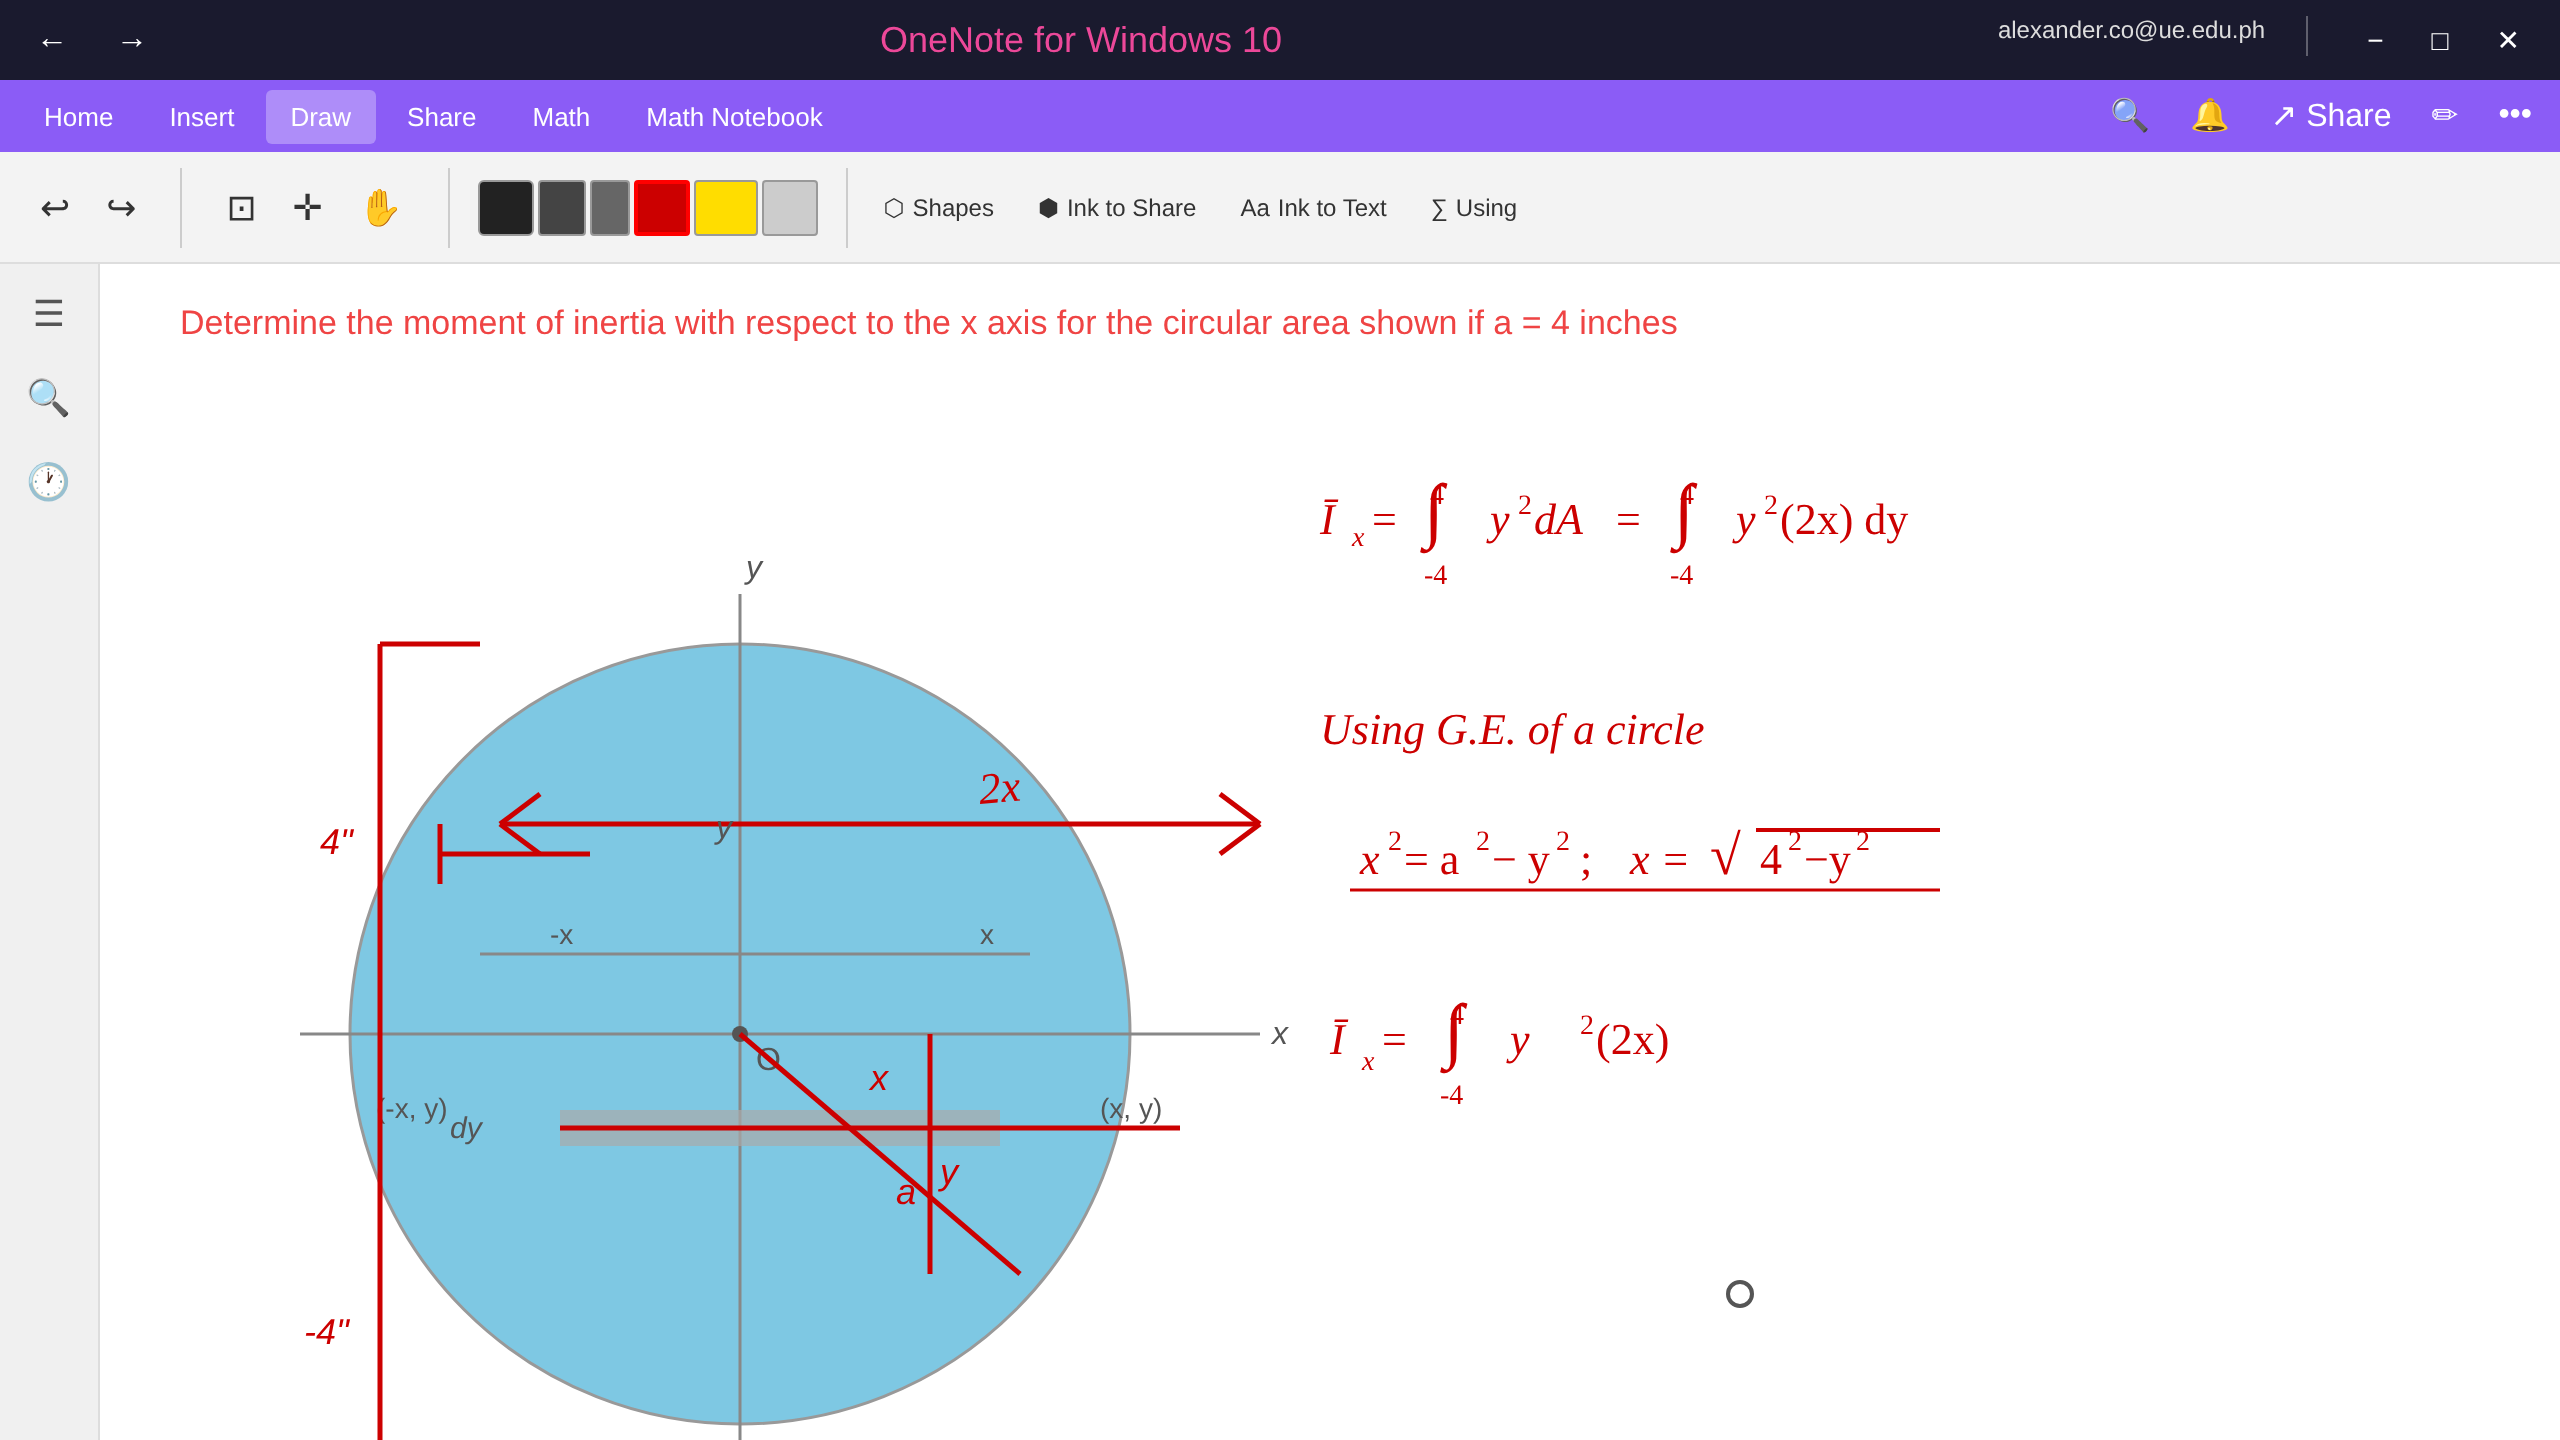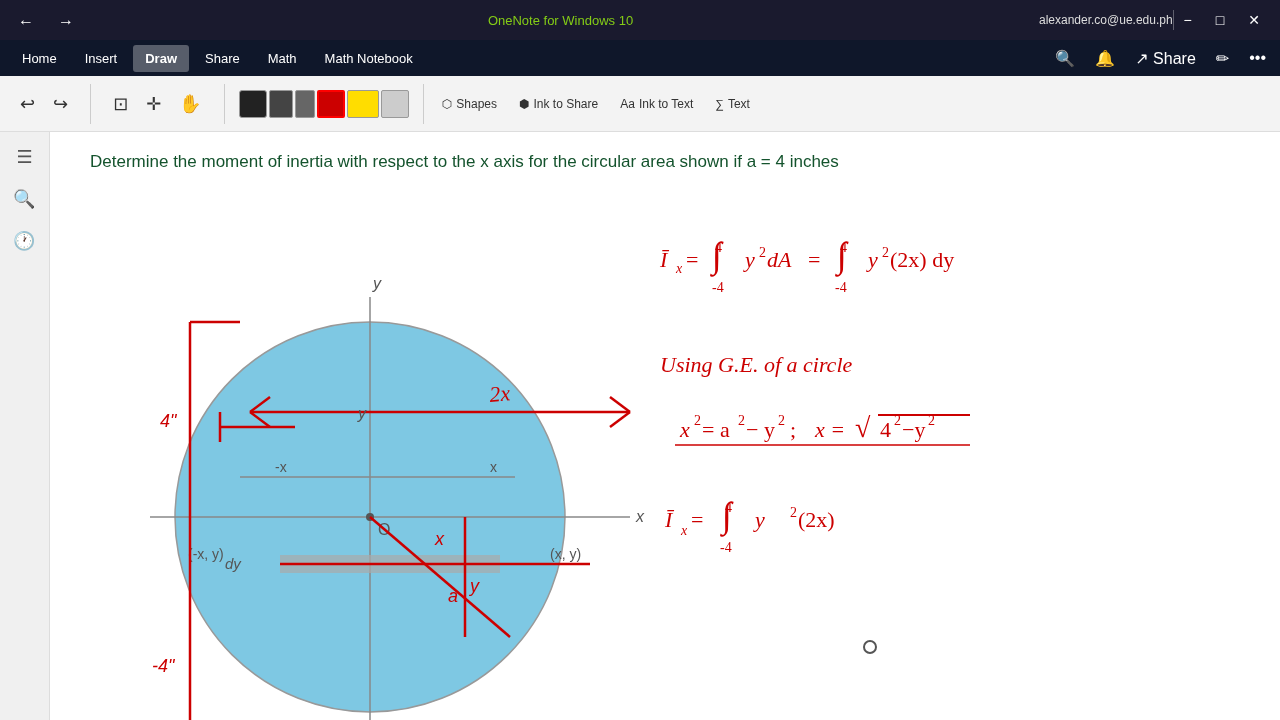--- a/index.html
+++ b/index.html
@@ -13,46 +13,46 @@
       align-items: center;
       justify-content: space-between;
       padding: 0 10px;
       color: white;
     }
     #titlebar .nav-btns { display: flex; gap: 8px; }
     #titlebar .nav-btn {
       color: white; background: none; border: none; cursor: pointer;
       font-size: 16px; padding: 4px 8px;
     }
-    #titlebar .app-title { font-size: 13px; color: #84cc16; }
+    #titlebar .app-title { font-size: 18px; color: #ec4899; }
     #titlebar .user-info { font-size: 12px; color: #ddd; }
     #titlebar .window-btns { display: flex; gap: 4px; }
     #titlebar .win-btn {
       color: white; background: none; border: none; cursor: pointer;
       font-size: 14px; padding: 4px 10px;
     }
 
     
     #menubar {
       height: 36px;
-      background: #0f172a;
+      background: #8b5cf6;
       display: flex;
       align-items: center;
       padding: 0 10px;
       color: white;
       gap: 4px;
     }
     .menu-item {
       padding: 6px 12px;
       font-size: 13px;
       cursor: pointer;
       border-radius: 3px;
       color: white;
     }
-    .menu-item.active { background: rgba(255,255,255,0.3); font-weight: 700; }
+    .menu-item.active { background: rgba(255,255,255,0.3); font-weight: 400; }
     #menubar .right-icons { margin-left: auto; display: flex; gap: 12px; align-items: center; }
     .icon-btn { color: white; cursor: pointer; font-size: 16px; padding: 4px; }
 
     
     #ribbon {
       height: 56px;
       background: #f3f3f3;
       border-bottom: 1px solid #ddd;
       display: flex;
       align-items: center;
@@ -112,21 +112,21 @@
     
     #notebook {
       padding: 20px 40px;
       position: relative;
       width: 100%;
       height: 100%;
     }
 
     .problem-text {
       font-size: 17px;
-      color: #14532d;
+      color: #ef4444;
       margin-bottom: 20px;
       font-family: 'Segoe UI', sans-serif;
     }
 
     
     #diagram {
       position: absolute;
       left: 80px;
       top: 65px;
       width: 520px;
@@ -156,21 +156,21 @@
   </style>
 </head>
 <body>
 
 <div id="titlebar">
   <div class="nav-btns">
     <button class="nav-btn">←</button>
     <button class="nav-btn">→</button>
   </div>
   <div class="app-title">OneNote for Windows 10</div>
-  <div style="display:flex; align-items:center; ">
+  <div style="display:flex; align-items:flex-start; gap:20px;">
     <div class="user-info">alexander.co@ue.edu.ph</div>
     <div style="width:1px;height:20px;background:rgba(255,255,255,0.3);"></div>
     <div class="window-btns">
       <button class="win-btn">−</button>
       <button class="win-btn">□</button>
       <button class="win-btn close-btn">✕</button>
     </div>
   </div>
 </div>
 
@@ -232,21 +232,21 @@
   <button class="ink2shape-btn">
     <span>⬢</span>
     <span>Ink to Share</span>
   </button>
   <button class="ink2text-btn">
     <span>Aa</span>
     <span>Ink to Text</span>
   </button>
   <button class="math-btn">
     <span>∑</span>
-    <span>Text</span>
+    <span>Using</span>
   </button>
 </div>
 
 <div id="sidebar">
   <span class="sidebar-icon">☰</span>
   <span class="sidebar-icon">🔍</span>
   <span class="sidebar-icon">🕐</span>
 </div>
 
 <div id="content">

